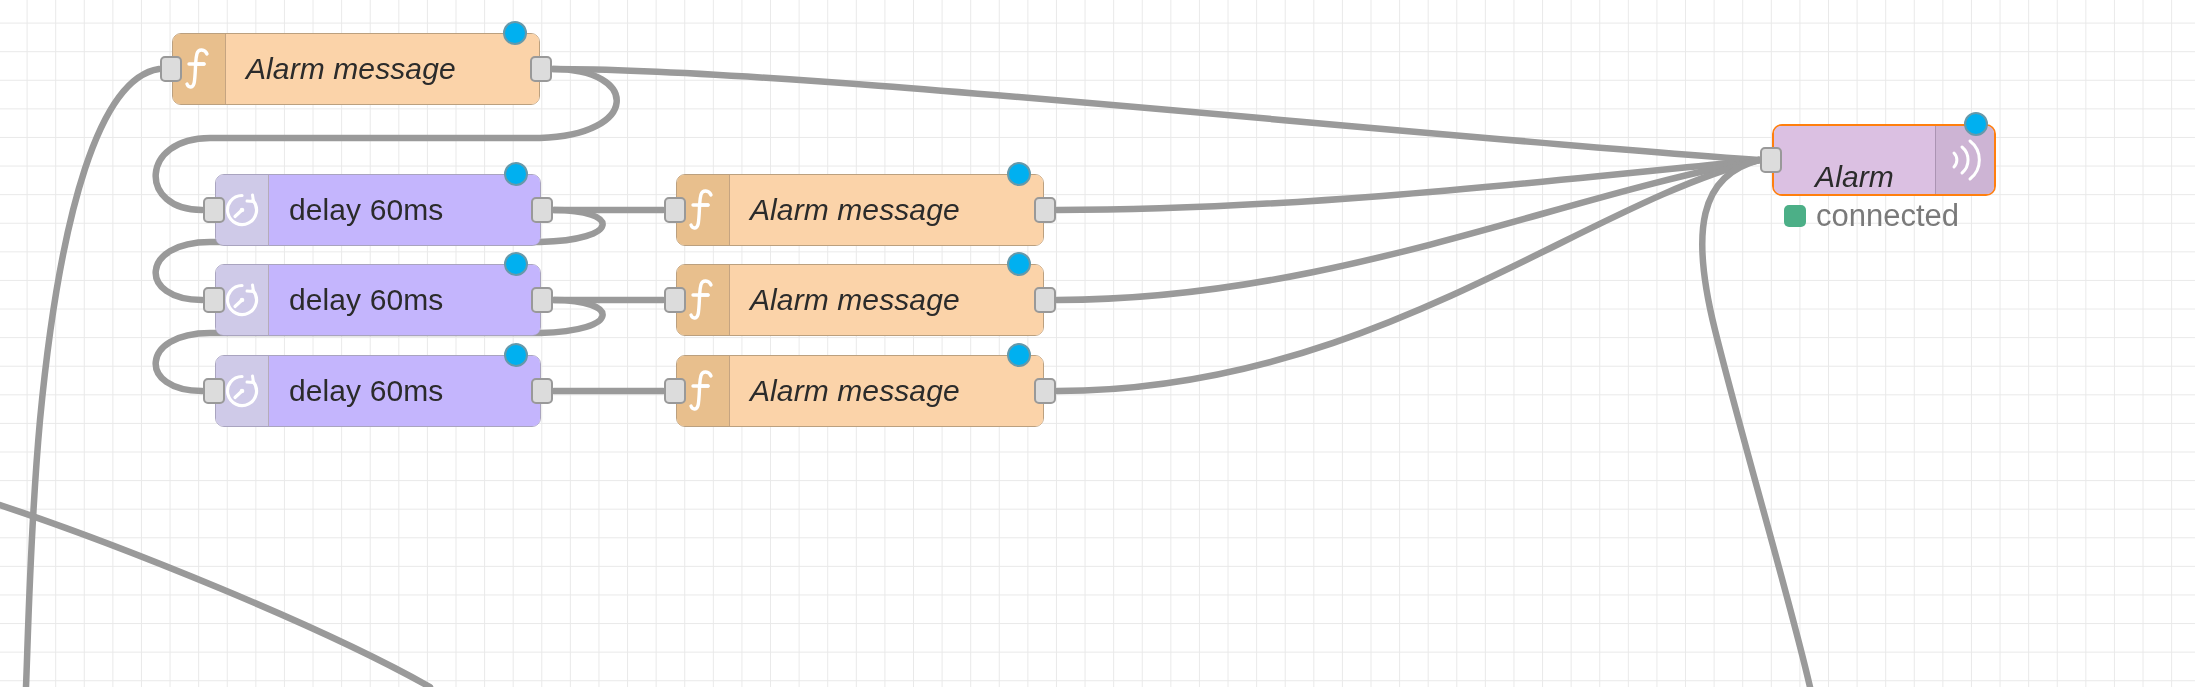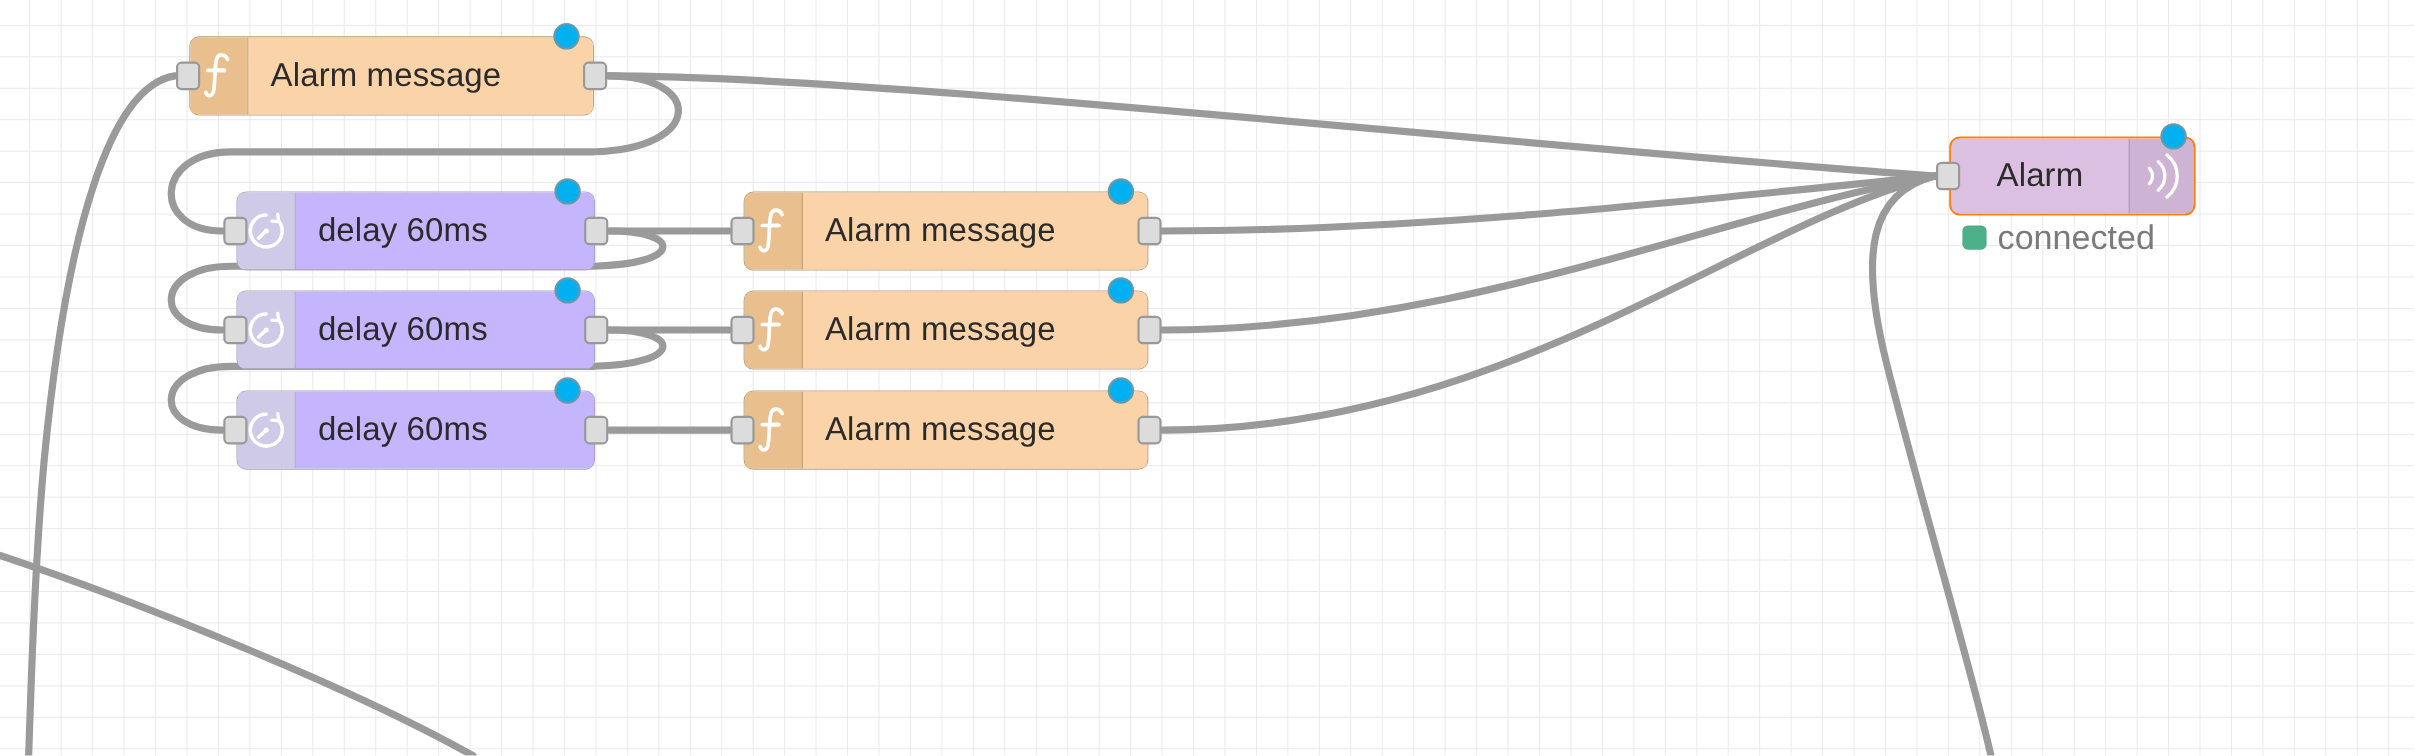--- a/index.html
+++ b/index.html
@@ -95,21 +95,21 @@
     align-items: center;
     padding-left: 20px;
   }
 
   .node-label {
     font-size: 30px;
     color: #2b2b2b;
     white-space: nowrap;
     letter-spacing: 0.1px;
   }
-  .node-label.italic { }
+  .node-label.italic { font-style: italic; }
 
   
   .port {
     position: absolute;
     width: 22px;
     height: 26px;
     background: #dcdcdc;
     border: 2.2px solid #999999;
     border-radius: 5px;
     box-sizing: border-box;
@@ -320,21 +320,21 @@
           <span class="node-label italic">Alarm message</span>
         </div>
       </div>
       <div class="port in"></div>
       <div class="port out"></div>
       <div class="changed-dot"></div>
     </div>
 
     <div class="node alarm" style="left:1772px; top:124px; width:224px; height:72px;">
       <div class="node-inner">
-        <div class="body-box" style="padding-left:0; justify-content:center;">
+        <div class="body-box" style="padding-left:0; justify-content:center;align-items:flex-end;">
           <span class="node-label italic">Alarm</span>
         </div>
         <div class="icon-box-right">
           <svg class="glyph" width="40" height="44" viewBox="0 0 40 44" aria-hidden="true">
             <path d="M9 15 A10 10 0 0 1 9 29" fill="none" stroke="#ffffff" stroke-width="3.0" stroke-linecap="round"></path>
             <path d="M17 9 A17 17 0 0 1 17 35" fill="none" stroke="#ffffff" stroke-width="3.0" stroke-linecap="round"></path>
             <path d="M25 3 A24 24 0 0 1 25 41" fill="none" stroke="#ffffff" stroke-width="3.0" stroke-linecap="round"></path>
           </svg>
         </div>
       </div>

